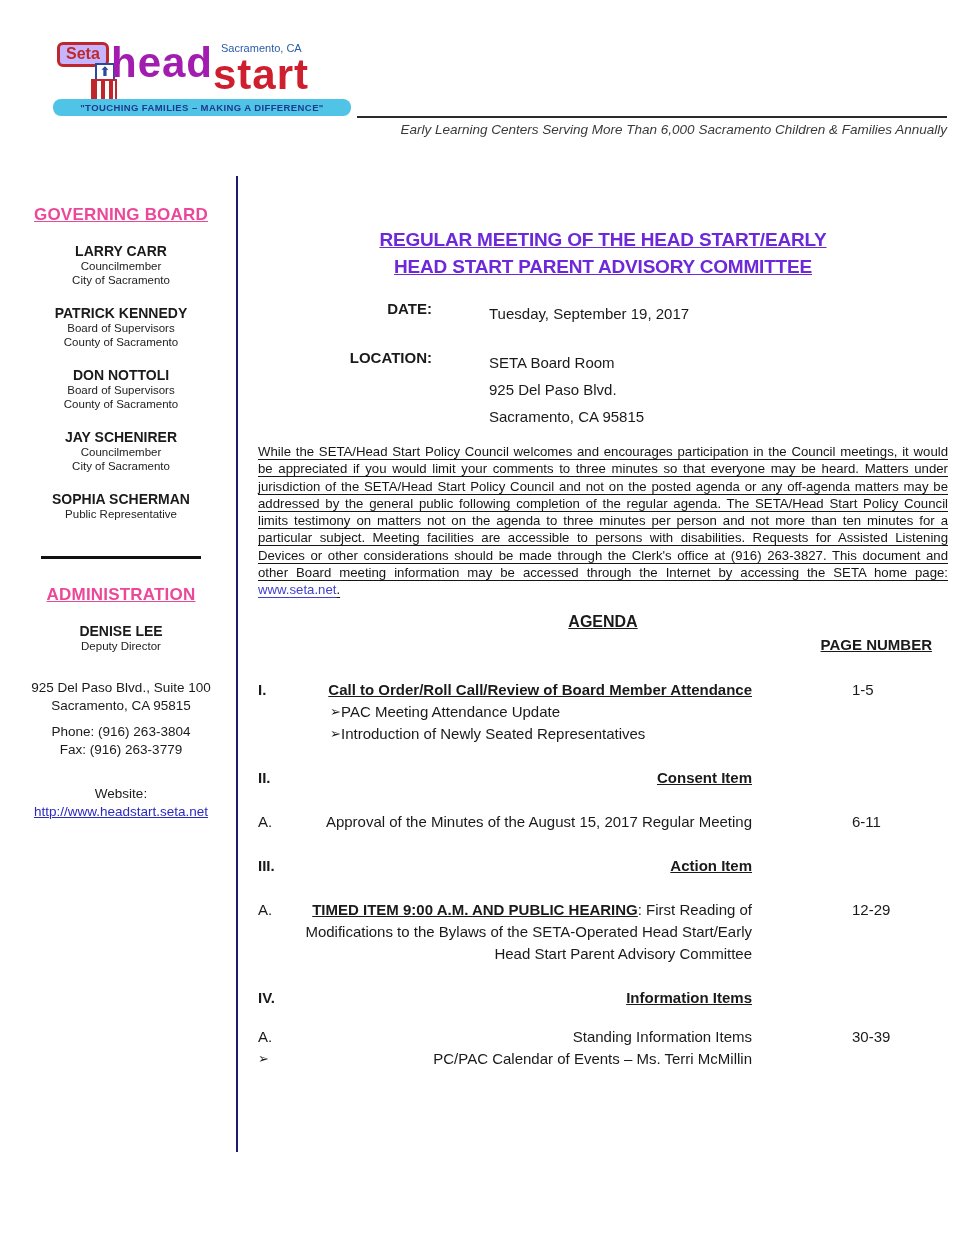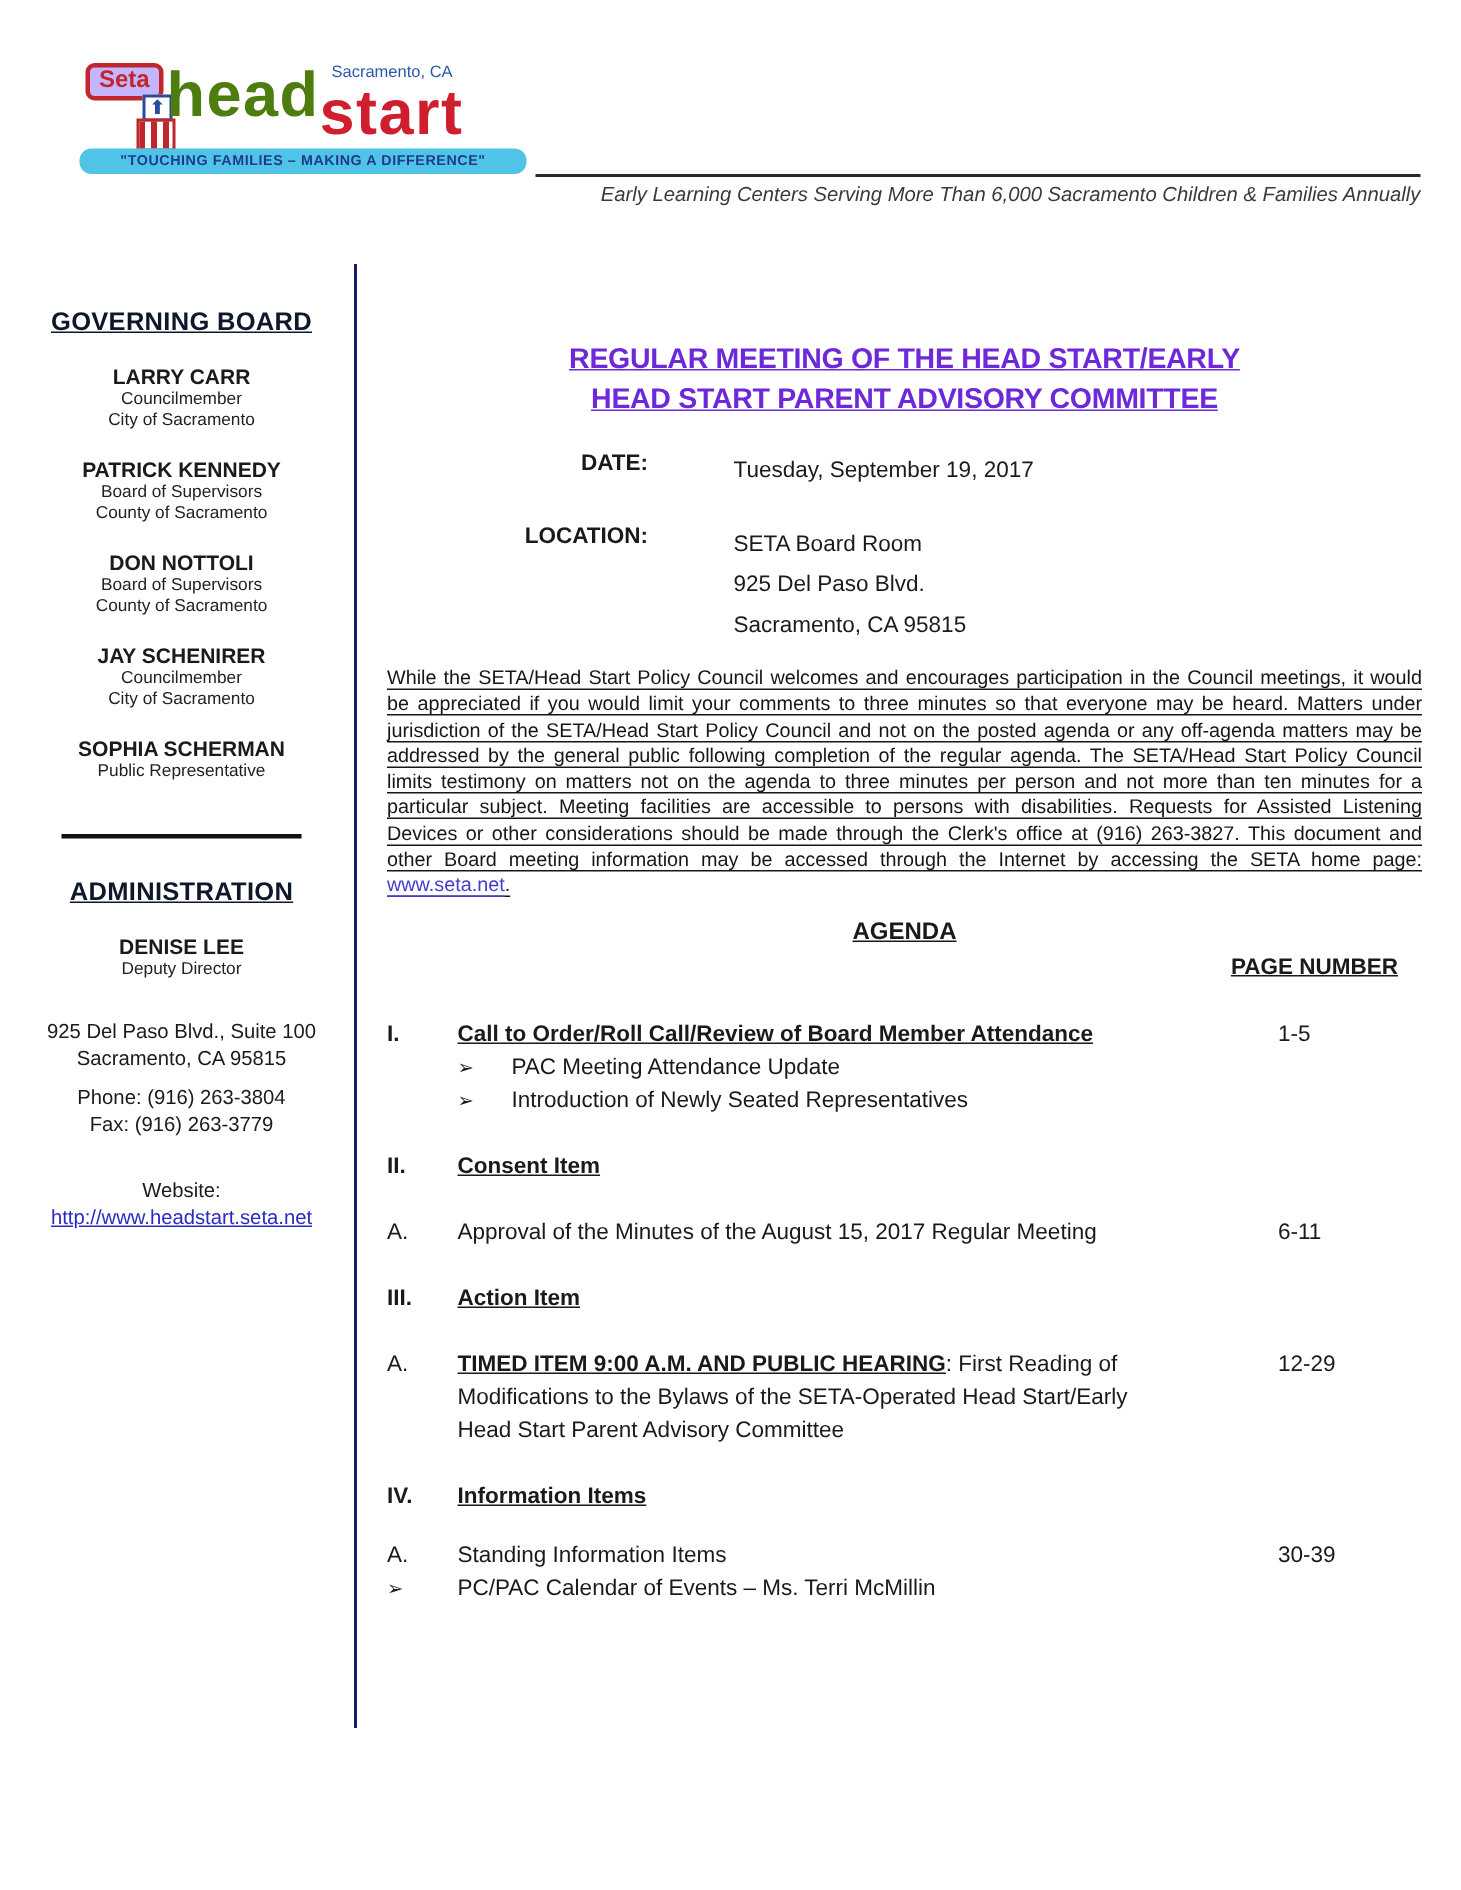--- a/index.html
+++ b/index.html
@@ -9,32 +9,32 @@
 
   
   .logo { position: absolute; left: 45px; top: 33px; width: 310px; height: 85px; }
   .seta-box { position: absolute; left: 12px; top: 9px; border: 3px solid #c0272d; border-radius: 6px;
               padding: 0 6px 1px 6px; color: #c0272d; font-weight: bold; font-size: 16px; background:#c4b5fd; }
   .cube-wrap { position: absolute; left: 46px; top: 30px; width: 30px; height: 40px; }
   .cube-arrow { position: absolute; left: 4px; top: 0; width: 20px; height: 18px; border: 2px solid #2a4b9b;
                 background:#fff; color: #2a4b9b; font-size: 13px; line-height: 14px; text-align: center; font-weight: bold; }
   .cube-body { position: absolute; left: 0; top: 16px; width: 26px; height: 22px; border: 2px solid #c0272d;
                background: repeating-linear-gradient(90deg, #c0272d 0 4px, #ffffff 4px 8px); }
-  .logo-head { position: absolute; left: 66px; top: 6px; font-size: 42px; font-weight: bold; color: #4d7c0f; letter-spacing: 1px; }
+  .logo-head { position: absolute; left: 66px; top: 6px; font-size: 42px; font-weight: bold; color: #a21caf; letter-spacing: 1px; }
   .logo-sac { position: absolute; left: 176px; top: 9px; font-size: 11px; color: #2a5aa8; }
   .logo-start { position: absolute; left: 168px; top: 18px; font-size: 42px; font-weight: bold; color: #cf1f2f; letter-spacing: 1px; }
   .logo-banner { position: absolute; left: 8px; top: 66px; width: 298px; height: 17px; background: #4fc4e6;
                  border-radius: 8px; color: #1d3a8c; font-size: 9.5px; font-weight: bold; text-align: center; line-height: 17px; letter-spacing: 0.4px; }
   .header-rule { position: absolute; left: 357px; top: 116px; width: 590px; height: 2px; background: #2b2b2b; }
   .header-subtitle { position: absolute; left: 300px; top: 122px; width: 647px; text-align: right;
                      font-style: italic; font-size: 13.5px; color: #3a3a3a; }
 
   
   .sidebar { position: absolute; left: 20px; top: 205px; width: 202px; text-align: center; }
-  .sb-heading { color: #0f172a; font-weight: bold; font-size: 17px; text-decoration: underline; letter-spacing: 0.2px; }
+  .sb-heading { color: #ec4899; font-weight: bold; font-size: 17px; text-decoration: underline; letter-spacing: 0.2px; }
   .member { margin-top: 18px; }
   .member:first-of-type { margin-top: 22px; }
   .member-name { font-size: 14px; font-weight: bold; line-height: 17px; }
   .member-role { font-size: 11.5px; line-height: 13.5px; color: #222; }
   .sb-divider { width: 160px; height: 3px; background: #111; margin: 34px auto 0 auto; }
   .sb-admin-heading { margin-top: 26px; }
   .staff { margin-top: 18px; }
   .staff:first-of-type { margin-top: 22px; }
   .sb-address { margin-top: 26px; font-size: 13.5px; line-height: 18px; }
   .sb-phone { margin-top: 8px; font-size: 13.5px; line-height: 18px; }
@@ -60,21 +60,21 @@
   .notice a { color: #4040cc; text-decoration: underline; cursor: pointer; }
 
   .agenda-heading { margin-top: 14px; text-align: center; font-size: 16px; font-weight: bold; text-decoration: underline; }
   .pn-heading { margin-top: 5px; text-align: right; padding-right: 16px; font-size: 15px; font-weight: bold; text-decoration: underline; }
 
   .agenda-row { position: relative; display: flex; margin-top: 22px; font-size: 15px; line-height: 22px; }
   .agenda-row.first { margin-top: 26px; }
   .agenda-row.tight { margin-top: 17px; }
   .col-num { width: 47px; flex: none; }
   .col-num.bold { font-weight: bold; }
-  .col-text { width: 447px; flex: none; }
+  .col-text { width: 447px; flex: none; text-align: right; }
   .item-title { font-weight: bold; text-decoration: underline; }
   .item-strong { font-weight: bold; text-decoration: underline; }
   .col-pages { position: absolute; left: 594px; top: 0; }
   .sub-bullet { display: flex; }
   .sub-bullet .arrow { width: 36px; flex: none; font-size: 13px; }
   .final-bullet-arrow { font-size: 13px; }
 </style>
 </head>
 <body>
 

